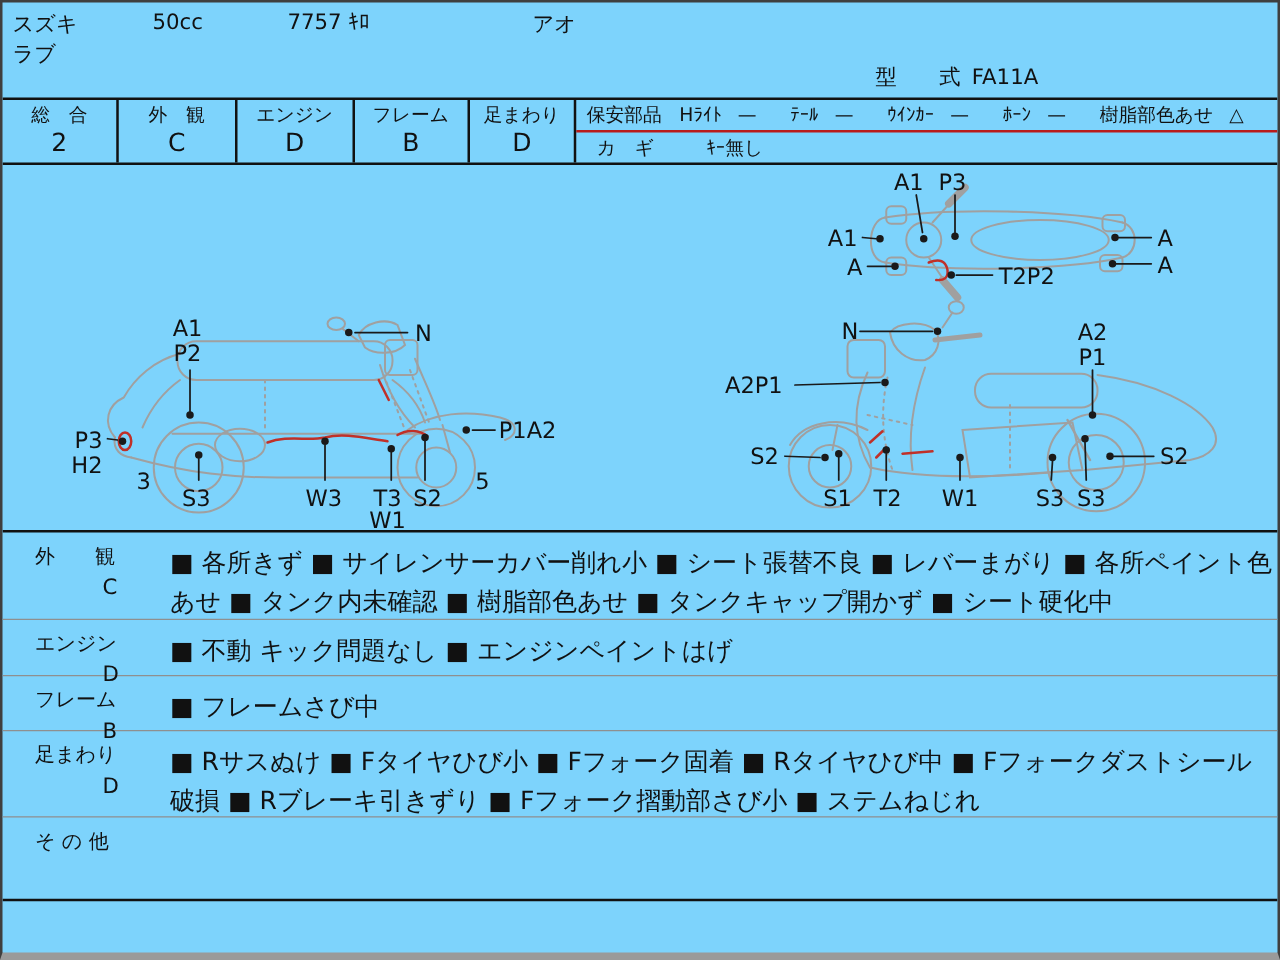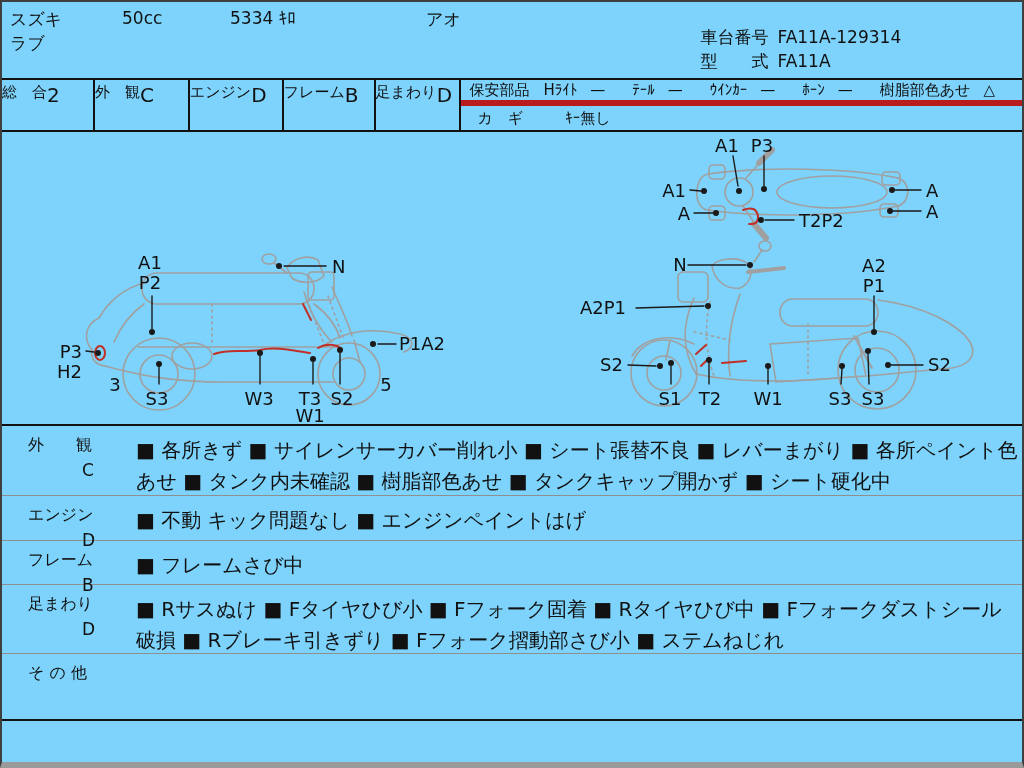--- a/index.html
+++ b/index.html
@@ -22,27 +22,27 @@
   .h-row .val { margin-left:9px; }
   .h-r1 { top:4px; } .h-r2 { top:28px; } .h-r3 { top:52px; }
   
   .ratings {
     position:absolute; top:76px; left:0; right:0; height:54px;
     border-top:2px solid #111; border-bottom:2px solid #111;
     display:flex;
   }
   .rcell {
     border-right:2px solid #111; text-align:center; padding-top:3px;
-    display:flex; flex-direction:row;
+    display:flex; flex-direction:column;
   }
   .rc1{width:93px;} .rc2{width:95px;} .rc3{width:94px;} .rc4{width:92px;} .rc5{width:86px;}
   .rlabel { font-size:15px; white-space:pre; }
   .rvalue { font-size:20px; margin-top:0px; }
   .safety { flex:1; display:flex; flex-direction:column; }
-  .srow1 { height:26px; border-bottom:6px solid #b91c1c; display:flex; align-items:center;
+  .srow1 { height:26px; border-bottom:2px solid #b91c1c; display:flex; align-items:center;
            padding-left:8px; font-size:15px; white-space:pre; }
   .srow2 { flex:1; display:flex; align-items:center; padding-left:16px; font-size:15px; white-space:pre; }
   .stitle { margin-right:14px; }
   .sname { margin-right:13px; }
   .smark { margin-right:27px; }
   .skeylabel { margin-right:42px; }
   
   .diagram { position:absolute; top:130px; left:0; width:1020px; height:292px;border-radius:26px; }
   .diagram svg { display:block; }
   .dlabel { font-size:18px; fill:#111; font-family:"DejaVu Sans","Liberation Sans",sans-serif; }
@@ -60,25 +60,22 @@
 </style>
 </head>
 <body>
 
 <div class="sheet">
 
   <div class="header">
     <span class="h-abs h-maker">スズキ</span>
     <span class="h-abs h-model">ラブ</span>
     <span class="h-abs h-disp">50cc</span>
-    <span class="h-abs h-mile">5334 ｷﾛ</span>
+    <span class="h-abs h-mile">7757 ｷﾛ</span>
     <span class="h-abs h-color">アオ</span>
-    <div class="h-row h-r1">
-      <span>車台番号</span><span class="val">FA11A-129314</span>
-    </div>
     <div class="h-row h-r2">
       <span>型　　式</span><span class="val">FA11A</span>
     </div>
   </div>
 
   <div class="ratings">
     <div class="rcell rc1">
       <span class="rlabel">総　合</span>
       <span class="rvalue">2</span>
     </div>

